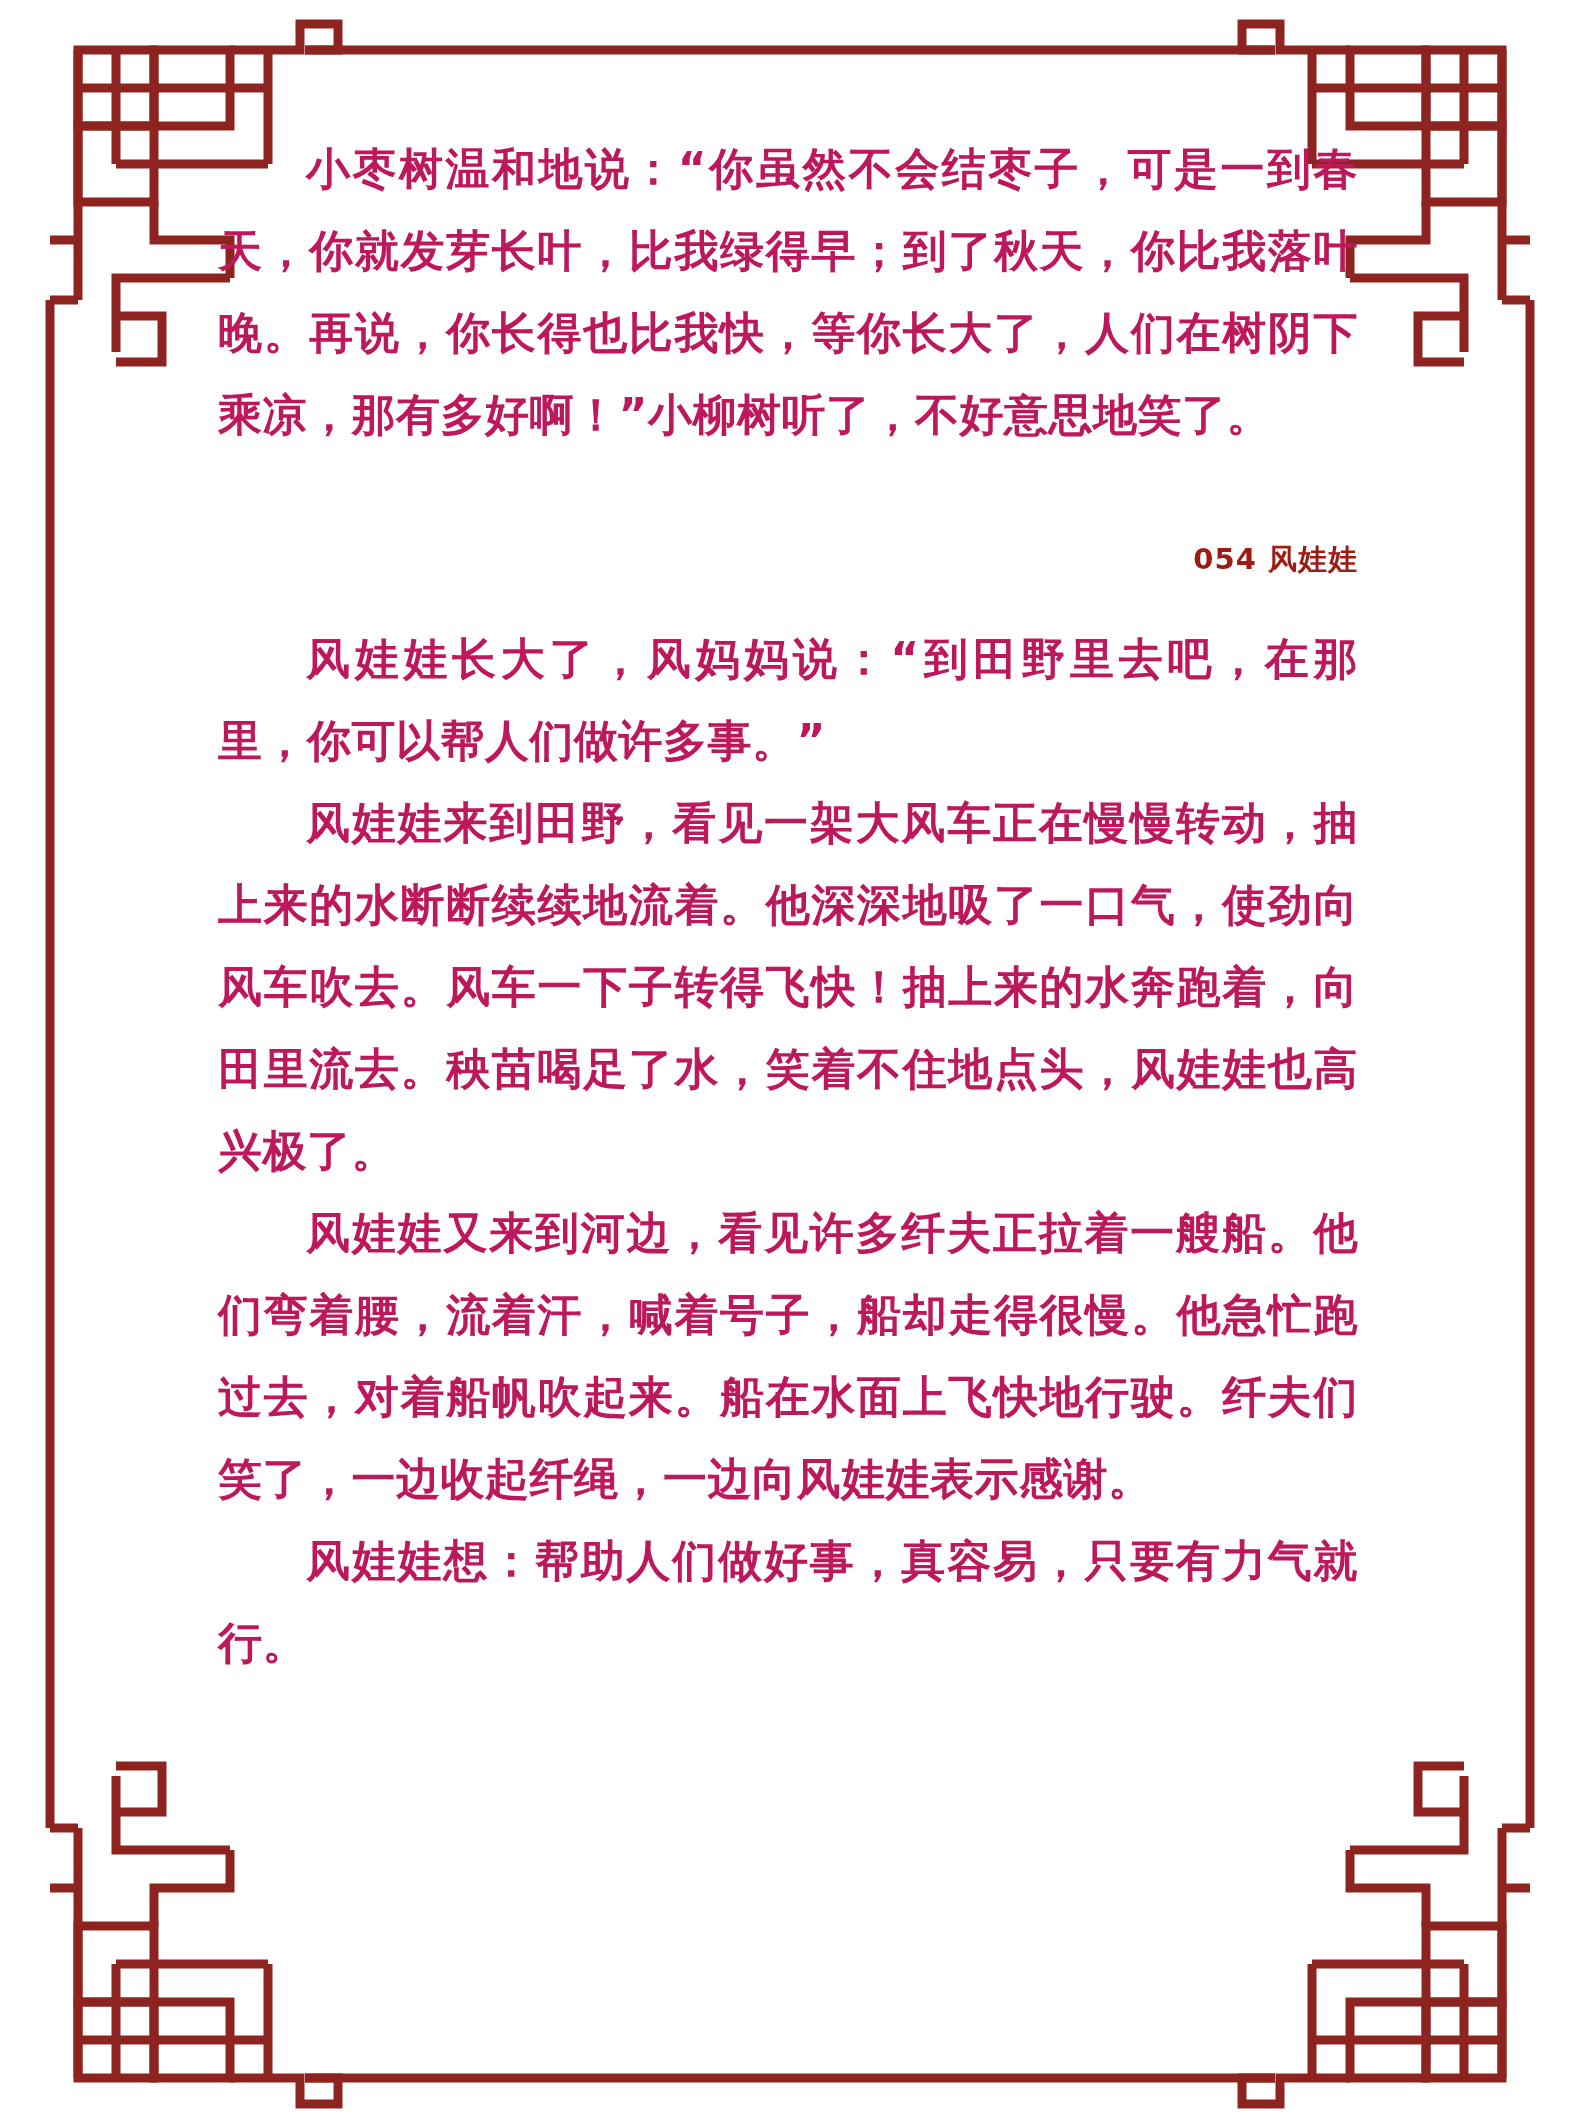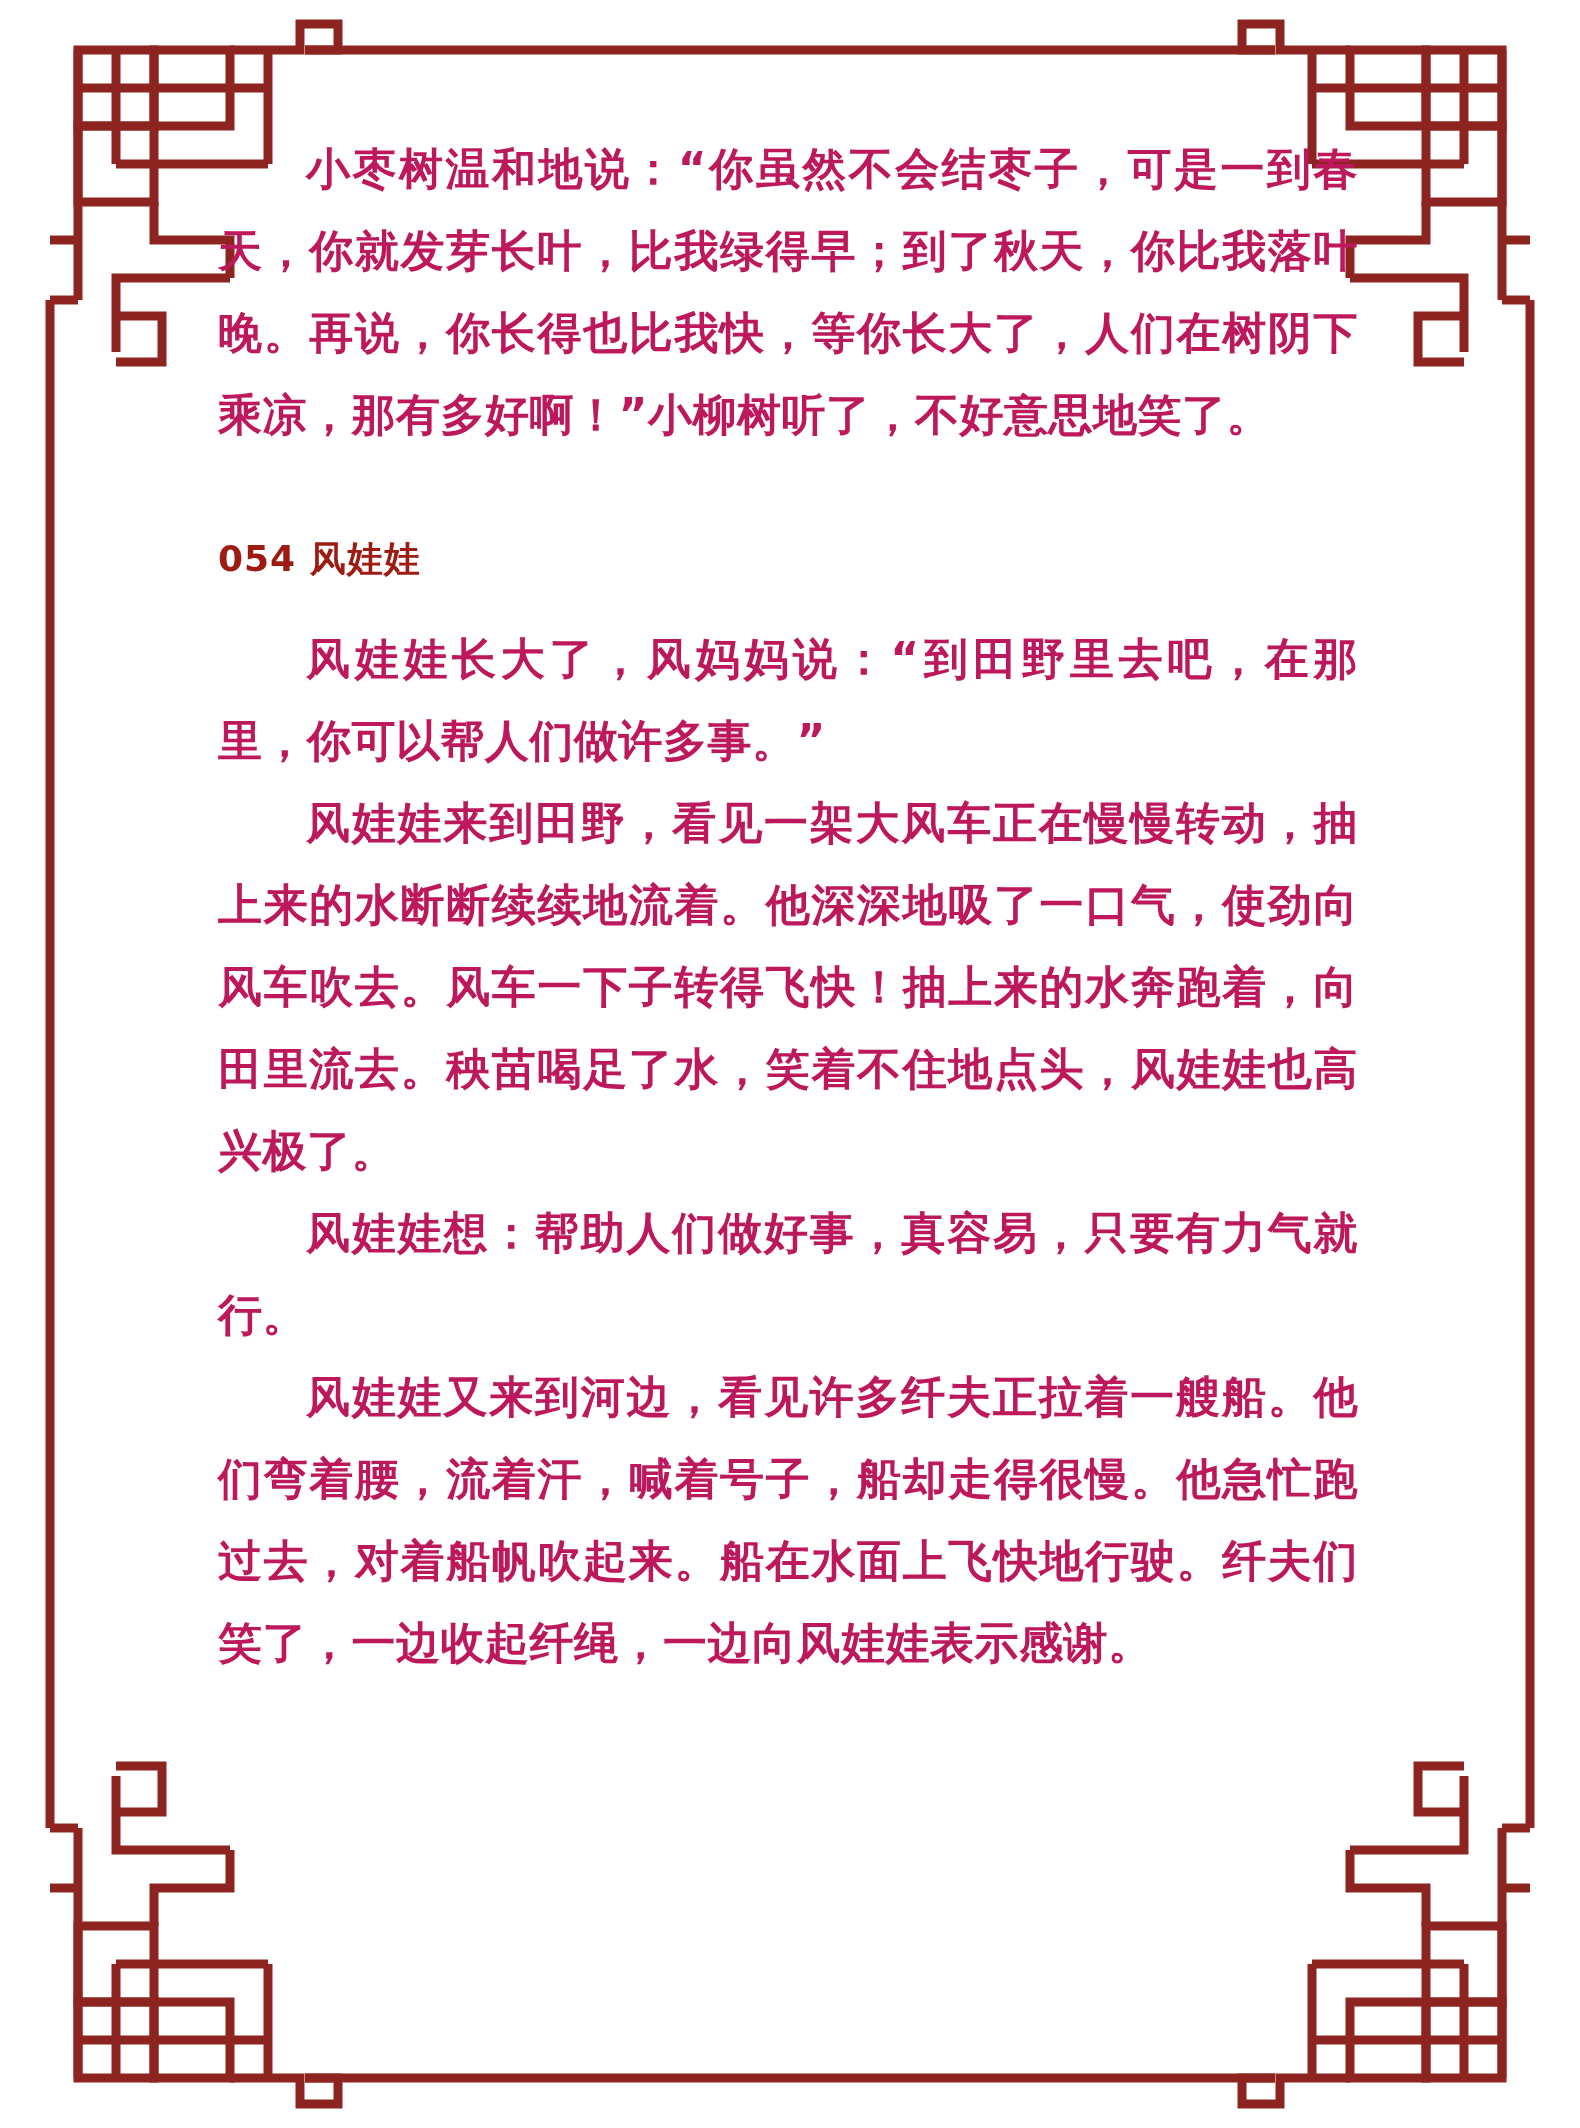--- a/index.html
+++ b/index.html
@@ -49,25 +49,25 @@
     letter-spacing: 0.5px;
     text-align: justify;
     text-justify: inter-ideograph;
     margin: 0 0 0 0;
     font-weight: 600;
     text-indent: 88px;
     word-break: break-all;
   }
 
   .section-title {
-    font-size: 36px;
+    font-size: 29px;
     line-height: 82px;
     color: #9e1b12;
     font-weight: 700;
-    text-align: left;
+    text-align: right;
     text-indent: 0;
     margin: 0;
     letter-spacing: 1px;
   }
 
   .spacer-lg { height: 62px; }
   .spacer-md { height: 18px; }
 </style>
 </head>
 <body>
@@ -184,20 +184,20 @@
     <div class="spacer-lg"></div>
 
     <h2 class="section-title">054 风娃娃</h2>
 
     <div class="spacer-md"></div>
 
     <p class="para">风娃娃长大了，风妈妈说：“到田野里去吧，在那里，你可以帮人们做许多事。”</p>
 
     <p class="para">风娃娃来到田野，看见一架大风车正在慢慢转动，抽上来的水断断续续地流着。他深深地吸了一口气，使劲向风车吹去。风车一下子转得飞快！抽上来的水奔跑着，向田里流去。秧苗喝足了水，笑着不住地点头，风娃娃也高兴极了。</p>
 
+    <p class="para">风娃娃又来到河边，看见许多纤夫正拉着一艘船。他们弯着腰，流着汗，喊着号子，船却走得很慢。他急忙跑过去，对着船帆吹起来。船在水面上飞快地行驶。纤夫们笑了，一边收起纤绳，一边向风娃娃表示感谢。</p>
+
     <p class="para">风娃娃想：帮助人们做好事，真容易，只要有力气就行。</p>
 
-    <p class="para">风娃娃又来到河边，看见许多纤夫正拉着一艘船。他们弯着腰，流着汗，喊着号子，船却走得很慢。他急忙跑过去，对着船帆吹起来。船在水面上飞快地行驶。纤夫们笑了，一边收起纤绳，一边向风娃娃表示感谢。</p>
-
 
   </div>
 
 </div>
 
 </body></html>

